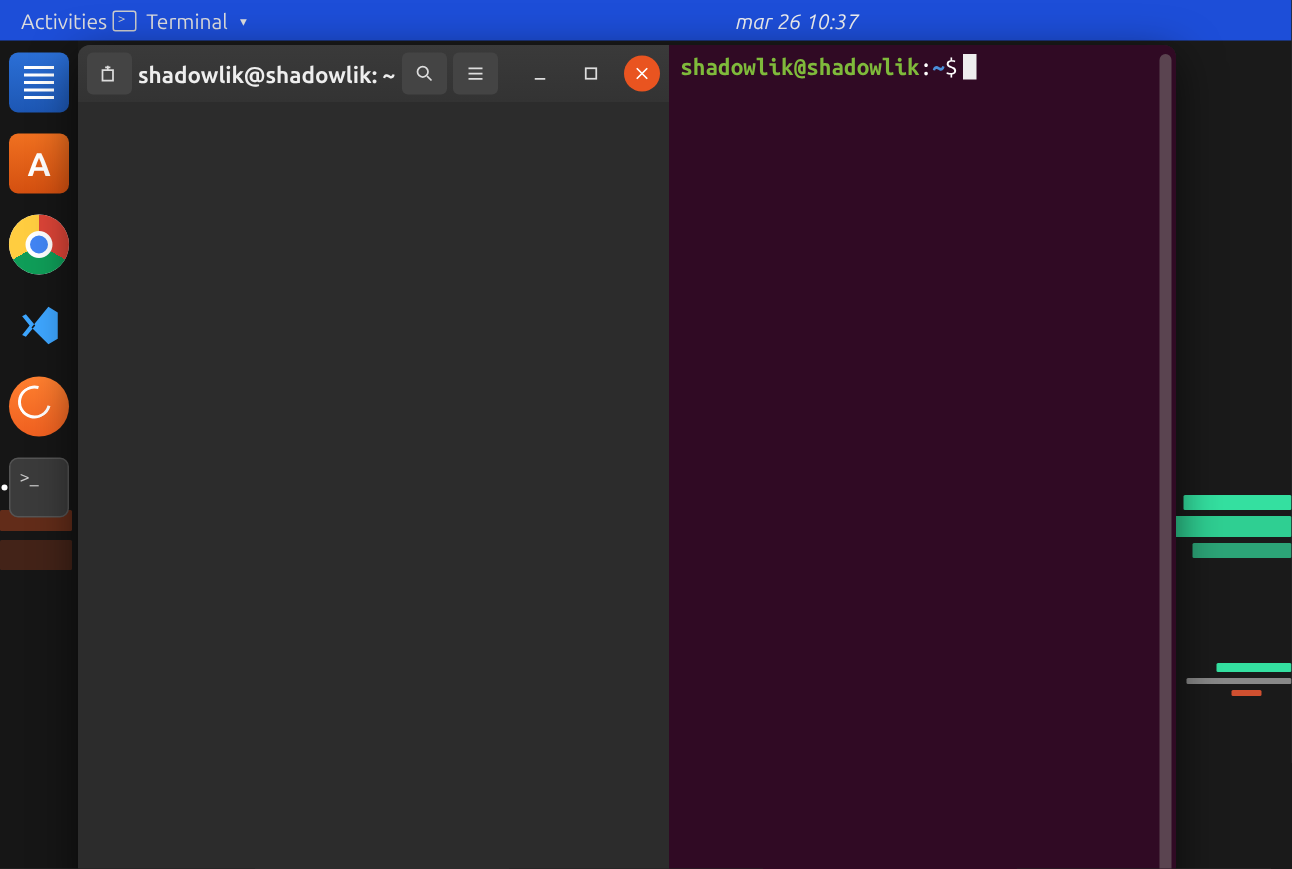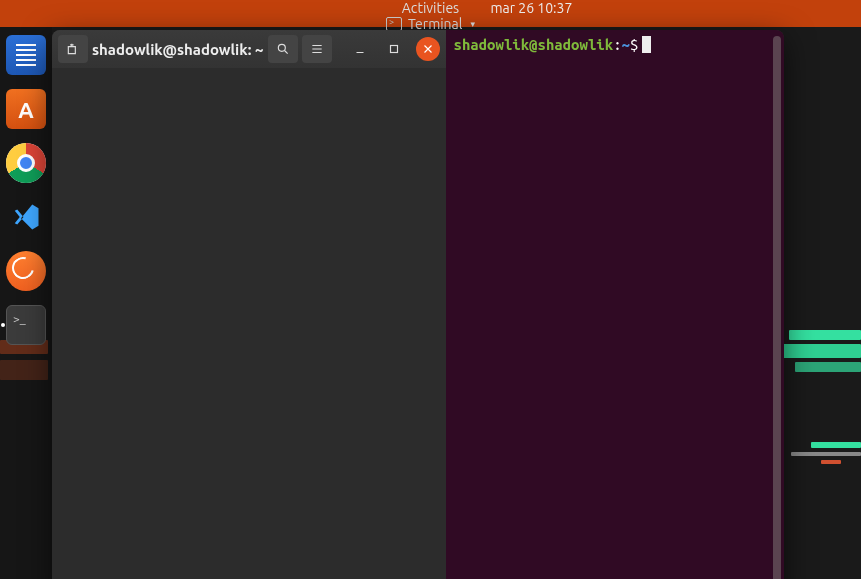--- a/index.html
+++ b/index.html
@@ -13,44 +13,43 @@
   }
   
   .bg-deco { position: absolute; z-index: 0; }
   .bg-bar { position: absolute; height: 8px; border-radius: 1px; }
   
   
   .topbar {
     position: relative;
     z-index: 10;
     height: 27px;
-    background: #c2410c;
+    background: #1d4ed8;
     color: #ddd;
     display: flex;
     align-items: center;
     font-size: 14px;
     padding: 0 10px;
-    flex-direction: column;
   }
   .topbar .activities { padding: 0 4px; cursor: pointer; }
   .topbar .app-indicator {
     display: flex; align-items: center; gap: 6px;
     cursor: pointer;
   }
   .topbar .app-indicator .term-glyph {
     width: 16px; height: 14px; border: 1.5px solid #ccc;
     border-radius: 2px; position: relative;
   }
   .topbar .app-indicator .term-glyph::before {
     content: ">"; font-size: 9px; color:#ccc;
     position: absolute; left: 2px; top: -1px;
   }
   .topbar .clock {
     position: absolute; left: 50%; transform: translateX(60px);
-    font-size: 14px; color: #eee;
+    font-size: 14px; color: #eee; font-style: italic;
   }
   .tri { font-size: 9px; margin-left: 2px; }
 
   
   .launcher {
     position: absolute;
     left: 0; top: 27px; bottom: 0;
     width: 52px;
     background: rgba(20,20,20,0.55);
     z-index: 9;

